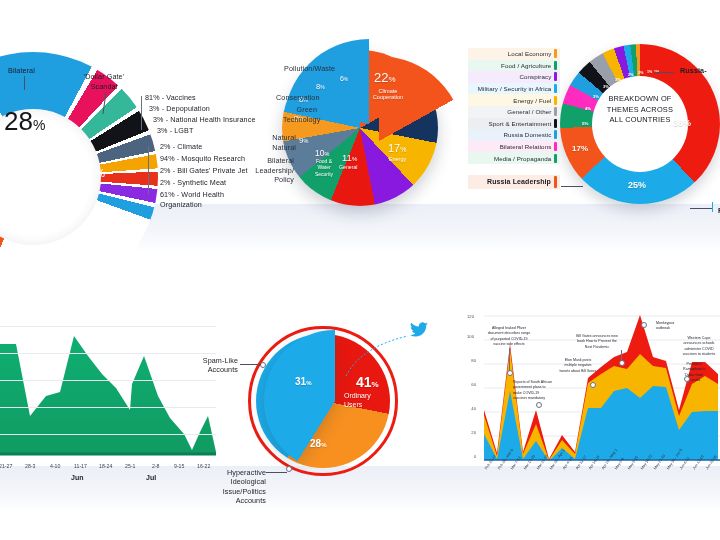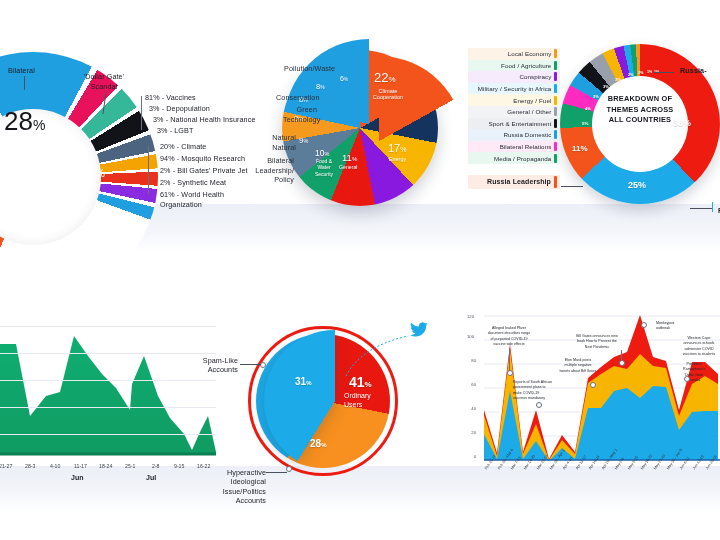--- a/index.html
+++ b/index.html
@@ -91,21 +91,21 @@
       #111319 310deg 321deg,
       #9aa0ab 321deg 332deg,
       #f7b500 332deg 341deg,
       #8a19e0 341deg 348deg,
       #1cabe8 348deg 353deg,
       #11a06a 353deg 357deg,
       #f59a1e 357deg 360deg);
     box-shadow:0 6px 14px rgba(30,40,70,.2);}
   #p3 .ring-hole{position:absolute;left:124px;top:36px;width:96px;height:96px;border-radius:50%;background:#fff;}
   #p3 .center-txt{position:absolute;left:124px;top:54px;width:96px;text-align:center;
-    font-size:7.4px;font-weight:700;color:#14161c;line-height:1.45;letter-spacing:.2px;}
+    font-size:7.4px;font-weight:400;color:#14161c;line-height:1.45;letter-spacing:.2px;}
   .lgd{position:absolute;left:0;top:8px;width:92px;}
   .lgd-row{display:flex;align-items:center;justify-content:flex-end;height:11.6px;padding-right:3px;}
   .lgd-row span{font-size:6.2px;color:#262a33;white-space:nowrap;letter-spacing:.1px;}
   .lgd-row i{display:block;width:2.6px;height:9px;margin-left:3px;border-radius:1px;}
 
   
   #p4{left:-74px;top:300px;width:290px;height:196px;}
   #p4 .plot{position:absolute;left:0;top:0;width:290px;height:160px;background:#fff;}
   #p4 .grid{position:absolute;left:0;right:0;height:1px;background:#e7eaf0;}
   .axlbl{position:absolute;font-size:5.2px;color:#3c424e;white-space:nowrap;}
@@ -153,21 +153,21 @@
   <div class="cap" style="left:8px;top:66px;">Bilateral</div>
   <div class="lead" style="left:24px;top:76px;width:1px;height:14px;"></div>
 
   <div class="cap" style="left:80px;top:72px;width:48px;text-align:center;">'Dollar Gate' Scandal</div>
   <div class="lead" style="left:104px;top:92px;width:1px;height:22px;transform:rotate(8deg);"></div>
 
   <div class="cap" style="left:145px;top:93px;">81% - Vaccines</div>
   <div class="cap" style="left:149px;top:104px;">3% - Depopulation</div>
   <div class="cap" style="left:153px;top:115px;">3% - National Health Insurance</div>
   <div class="cap" style="left:157px;top:126px;">3% - LGBT</div>
-  <div class="cap" style="left:160px;top:142px;">20% - Climate</div>
+  <div class="cap" style="left:160px;top:142px;">2% - Climate</div>
   <div class="cap" style="left:160px;top:154px;">94% - Mosquito Research</div>
   <div class="cap" style="left:160px;top:166px;">2% - Bill Gates' Private Jet</div>
   <div class="cap" style="left:160px;top:178px;">2% - Synthetic Meat</div>
   <div class="cap" style="left:160px;top:190px;width:74px;">61% - World Health Organization</div>
 
   <div class="bracket" style="left:141px;top:96px;height:34px;"></div>
   <div class="bracket" style="left:148px;top:146px;height:48px;"></div>
 
   <div class="panel" id="p2">
     <div class="pie2"></div>
@@ -201,21 +201,21 @@
 
   <div class="panel" id="p3">
     <div class="ring"></div>
     <div class="ring-hole"></div>
     <div class="center-txt">
       BREAKDOWN OF<br>THEMES ACROSS<br>ALL COUNTRIES
     </div>
 
     <div class="slice-lbl" style="left:205px;top:78px;font-size:9px;">38%</div>
     <div class="slice-lbl" style="left:160px;top:140px;font-size:9px;">25%</div>
-    <div class="slice-lbl" style="left:104px;top:104px;font-size:8px;">11%</div>
+    <div class="slice-lbl" style="left:104px;top:104px;font-size:8px;">17%</div>
 
     <div class="slice-lbl" style="left:114px;top:81px;font-size:4.4px;">5%</div>
     <div class="slice-lbl" style="left:117px;top:66px;font-size:4.2px;">4%</div>
     <div class="slice-lbl" style="left:125px;top:54px;font-size:4px;">3%</div>
     <div class="slice-lbl" style="left:135px;top:44px;font-size:4px;">3%</div>
     <div class="slice-lbl" style="left:147px;top:37px;font-size:4px;">3%</div>
     <div class="slice-lbl" style="left:160px;top:33px;font-size:3.8px;">2%</div>
     <div class="slice-lbl" style="left:170px;top:31px;font-size:3.8px;">2%</div>
     <div class="slice-lbl" style="left:179px;top:30px;font-size:3.6px;">1%</div>
     <div class="slice-lbl" style="left:186px;top:30px;font-size:3.6px;">1%</div>
@@ -309,21 +309,21 @@
 
     <div class="mlbl" style="left:145px;top:174px;">Jun</div>
     <div class="mlbl" style="left:220px;top:174px;">Jul</div>
   </div>
 
   <div class="panel" id="p5">
     <div class="outline"></div>
     <div class="pie5"></div>
     <div class="blue-ex"></div>
 
-    <div class="slice-lbl" style="left:113px;top:56px;font-size:14px;">41<span style="font-size:8px">%</span></div>
+    <div class="slice-lbl" style="left:120px;top:56px;font-size:14px;">41<span style="font-size:8px">%</span></div>
     <div class="slice-lbl" style="left:108px;top:74px;font-size:7px;font-weight:400;line-height:1.25;">Ordinary<br>Users</div>
     <div class="slice-lbl" style="left:59px;top:58px;font-size:10px;">31<span style="font-size:6px">%</span></div>
     <div class="slice-lbl" style="left:74px;top:120px;font-size:10px;">28<span style="font-size:6px">%</span></div>
 
     <div class="anndot" style="left:24px;top:44px;"></div>
     <div class="lead" style="left:4px;top:46px;width:21px;height:1px;"></div>
     <div class="cap" style="left:-54px;top:38px;width:56px;text-align:right;line-height:1.3;">Spam-Like<br>Accounts</div>
 
     <div class="anndot" style="left:50px;top:148px;"></div>
     <div class="lead" style="left:30px;top:154px;width:21px;height:1px;"></div>

